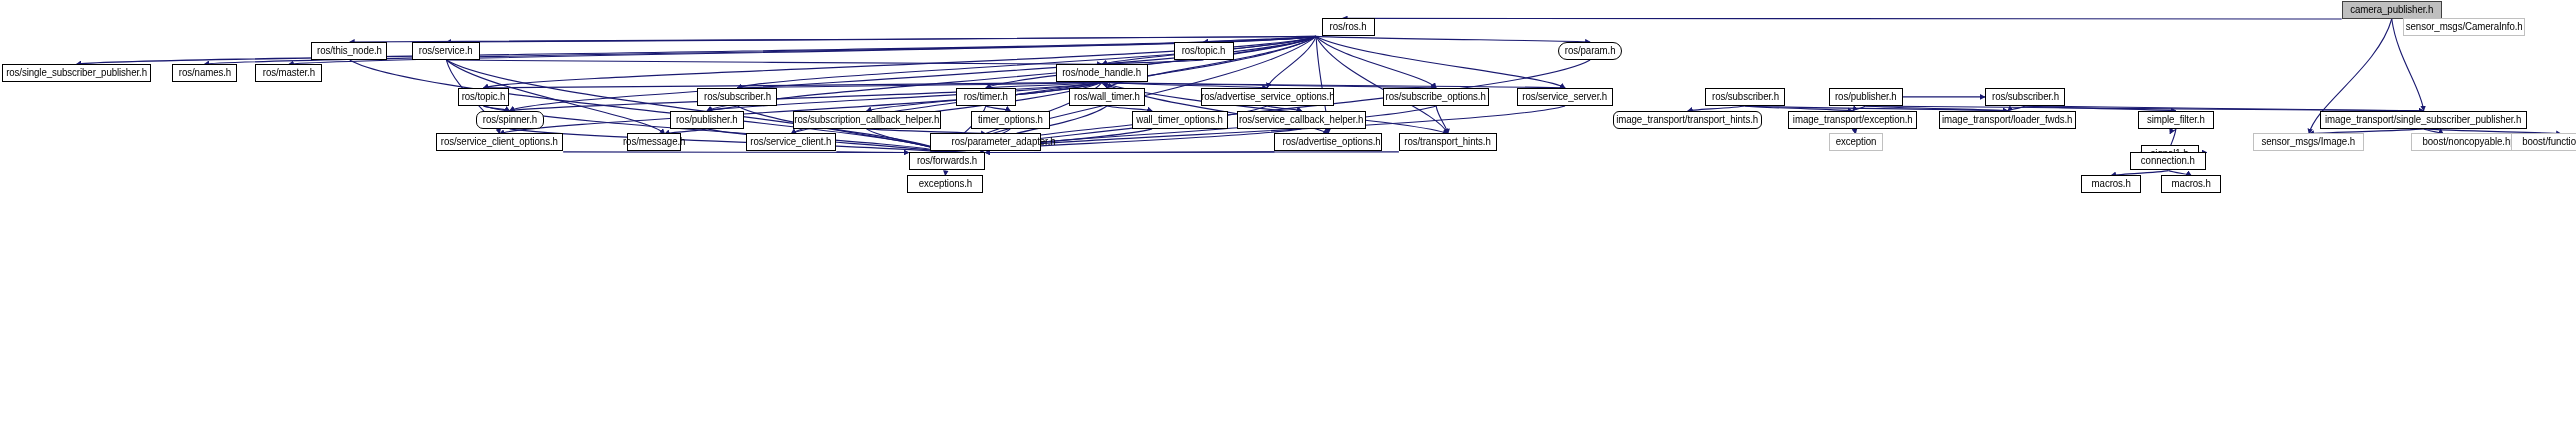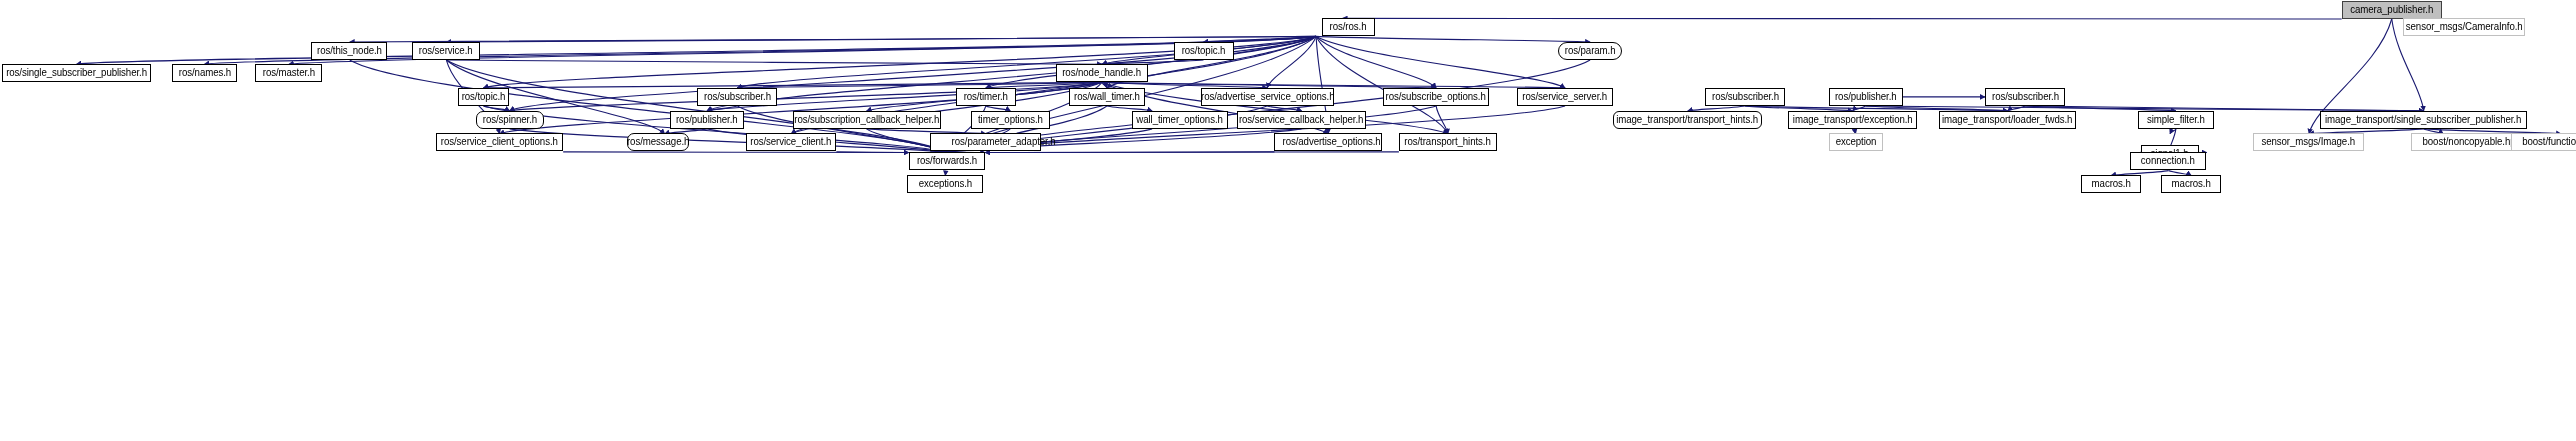--- a/index.html
+++ b/index.html
@@ -253,21 +253,21 @@
       </div>
       <div class="node" style="left: 2138px; top: 111px; width: 76px;">
         <span class="lbl">simple_filter.h</span>
       </div>
       <div class="node" style="left: 2320px; top: 111px; width: 207px;">
         <span class="lbl">image_transport/single_subscriber_publisher.h</span>
       </div>
       <div class="node" style="left: 436px; top: 133px; width: 127px;">
         <span class="lbl">ros/service_client_options.h</span>
       </div>
-      <div class="node" style="left: 627px; top: 133px; width: 62px; border-radius: 7px;">
+      <div class="node" style="left: 627px; top: 133px; width: 54px;">
         <span class="lbl">ros/message.h</span>
       </div>
       <div class="node" style="left: 746px; top: 133px; width: 90px; justify-content: center;">
         <span class="lbl">ros/service_client.h</span>
       </div>
       <div class="node" style="left: 930px; top: 133px; width: 111px; padding-left: 41px;">
         <span class="lbl">ros/parameter_adapter.h</span>
       </div>
       <div class="node" style="left: 1274px; top: 133px; width: 108px; padding-left: 11px;">
         <span class="lbl">ros/advertise_options.h</span>

